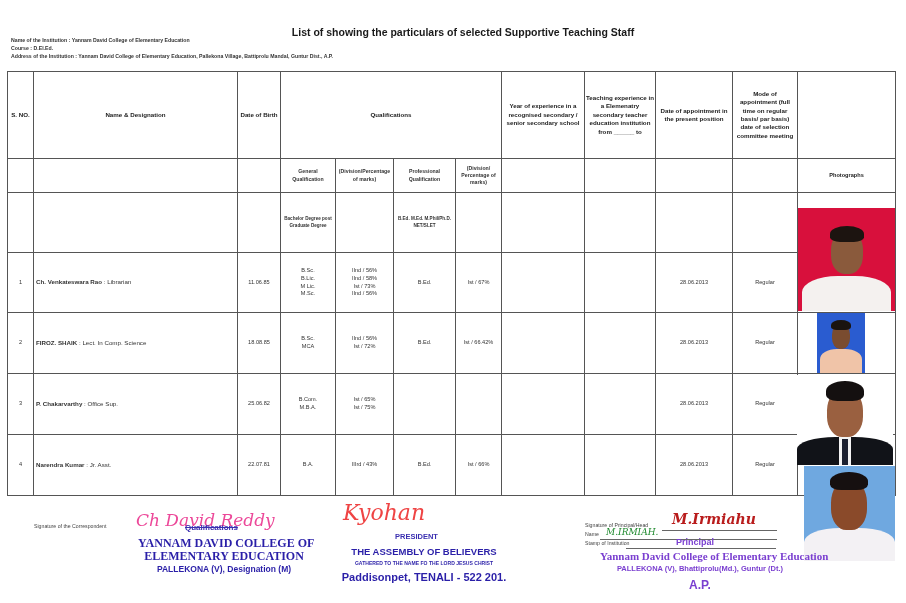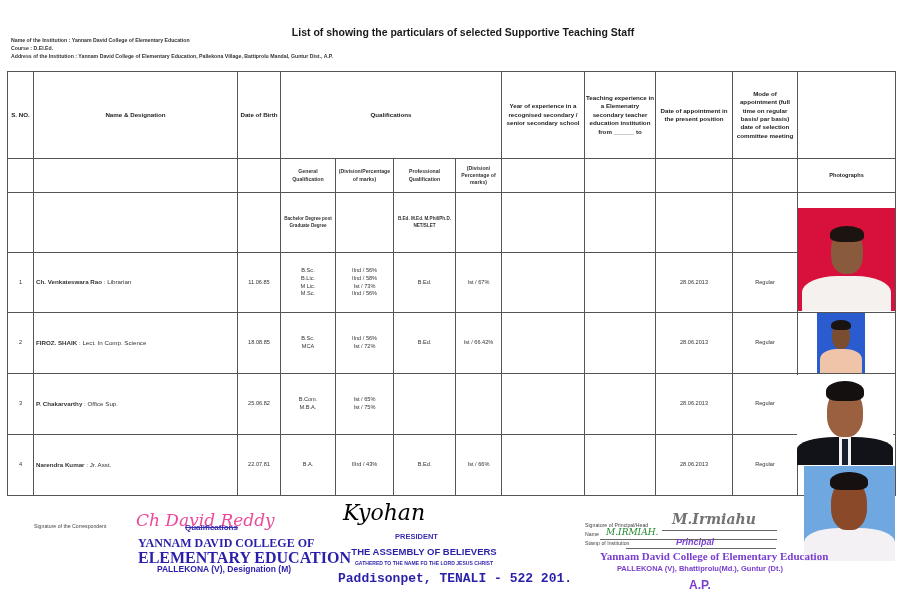--- a/index.html
+++ b/index.html
@@ -204,33 +204,33 @@
   <div class="bg" style="background:#6fa8e0;"></div>
   <div class="body" style="left:0px; top:62px; width:91px; height:35px; background:#f3f1f4;"></div>
   <div class="head" style="left:27px; top:14px; width:36px; height:50px; background:#8a4a2a;"></div>
   <div class="hair" style="left:26px; top:6px; width:38px; height:18px; background:#161010;"></div>
 </div>
 
 <div class="sig-label" style="left:34px; top:523px;">Signature of the Correspondent</div>
 <div class="hand" style="left:136px; top:510px; font-size:17px; color:#ec4899;">Ch David Reddy</div>
 <div class="stamp" style="left:185px; top:523px; font-size:8px; color:#3a2fb0; text-decoration:line-through;">Qualifications</div>
 <div class="stamp serif" style="left:138px; top:536px; font-size:12px; width:172px;">YANNAM DAVID COLLEGE OF</div>
-<div class="stamp serif" style="left:138px; top:549px; font-size:16px; width:172px;">ELEMENTARY EDUCATION</div>
+<div class="stamp serif" style="left:138px; top:549px; font-size:12px; width:172px;">ELEMENTARY EDUCATION</div>
 <div class="stamp" style="left:138px; top:564px; font-size:8.5px; width:172px;">PALLEKONA (V), Designation (M)</div>
 
-<div class="hand" style="left:343px; top:500px; font-size:22px; color:#000000;">Kyohan</div>
+<div class="hand" style="left:343px; top:500px; font-size:22px; color:#ef4444;">Kyohan</div>
 <div class="stamp" style="left:395px; top:532px; font-size:7.5px; color:#3a2fb0;">PRESIDENT</div>
 <div class="stamp" style="left:338px; top:546px; font-size:9.5px; width:172px;">THE ASSEMBLY OF BELIEVERS</div>
 <div class="stamp" style="left:338px; top:560px; font-size:5.5px; width:172px; transform:scaleX(0.92);">GATHERED TO THE NAME FO THE LORD JESUS CHRIST</div>
-<div class="stamp" style="left:338px; top:571px; font-size:13px; width:172px;font-family:Liberation Mono, monospace;">Paddisonpet, TENALI - 522 201.</div>
+<div class="stamp" style="left:338px; top:571px; font-size:11px; width:172px;">Paddisonpet, TENALI - 522 201.</div>
 
 <div class="sig-label" style="left:585px; top:522px;">Signature of Principal/Head</div>
 <div class="sig-label" style="left:585px; top:531px;">Name</div>
 <div class="sig-label" style="left:585px; top:540px;">Stamp of Institution</div>
 <div class="line" style="left:662px; top:530px; width:115px;"></div>
 <div class="line" style="left:600px; top:539px; width:177px;"></div>
 <div class="line" style="left:626px; top:548px; width:150px;"></div>
-<div class="hand" style="left:672px; top:511px; font-size:14px; color:#737373; font-weight:bold;">M.Irmiahu</div>
+<div class="hand" style="left:672px; top:511px; font-size:14px; color:#b91c1c; font-weight:bold;">M.Irmiahu</div>
 <div class="hand" style="left:606px; top:527px; font-size:9px; color:#1f8a2e;">M.IRMIAH.</div>
-<div class="stamp" style="left:676px; top:537px; font-size:9px; color:#7a3fd0; font-style:italic;">Principal</div>
+<div class="stamp" style="left:676px; top:537px; font-size:9px; color:#7a3fd0; ">Principal</div>
 <div class="stamp serif" style="left:600px; top:550px; font-size:11px; width:200px; color:#7a3fd0;">Yannam David College of Elementary Education</div>
 <div class="stamp" style="left:600px; top:564px; font-size:7.5px; width:200px; color:#7a3fd0;">PALLEKONA (V), Bhattiprolu(Md.), Guntur (Dt.)</div>
 <div class="stamp" style="left:600px; top:578px; font-size:12px; width:200px; color:#7a3fd0;">A.P.</div>
 
 </body></html>

